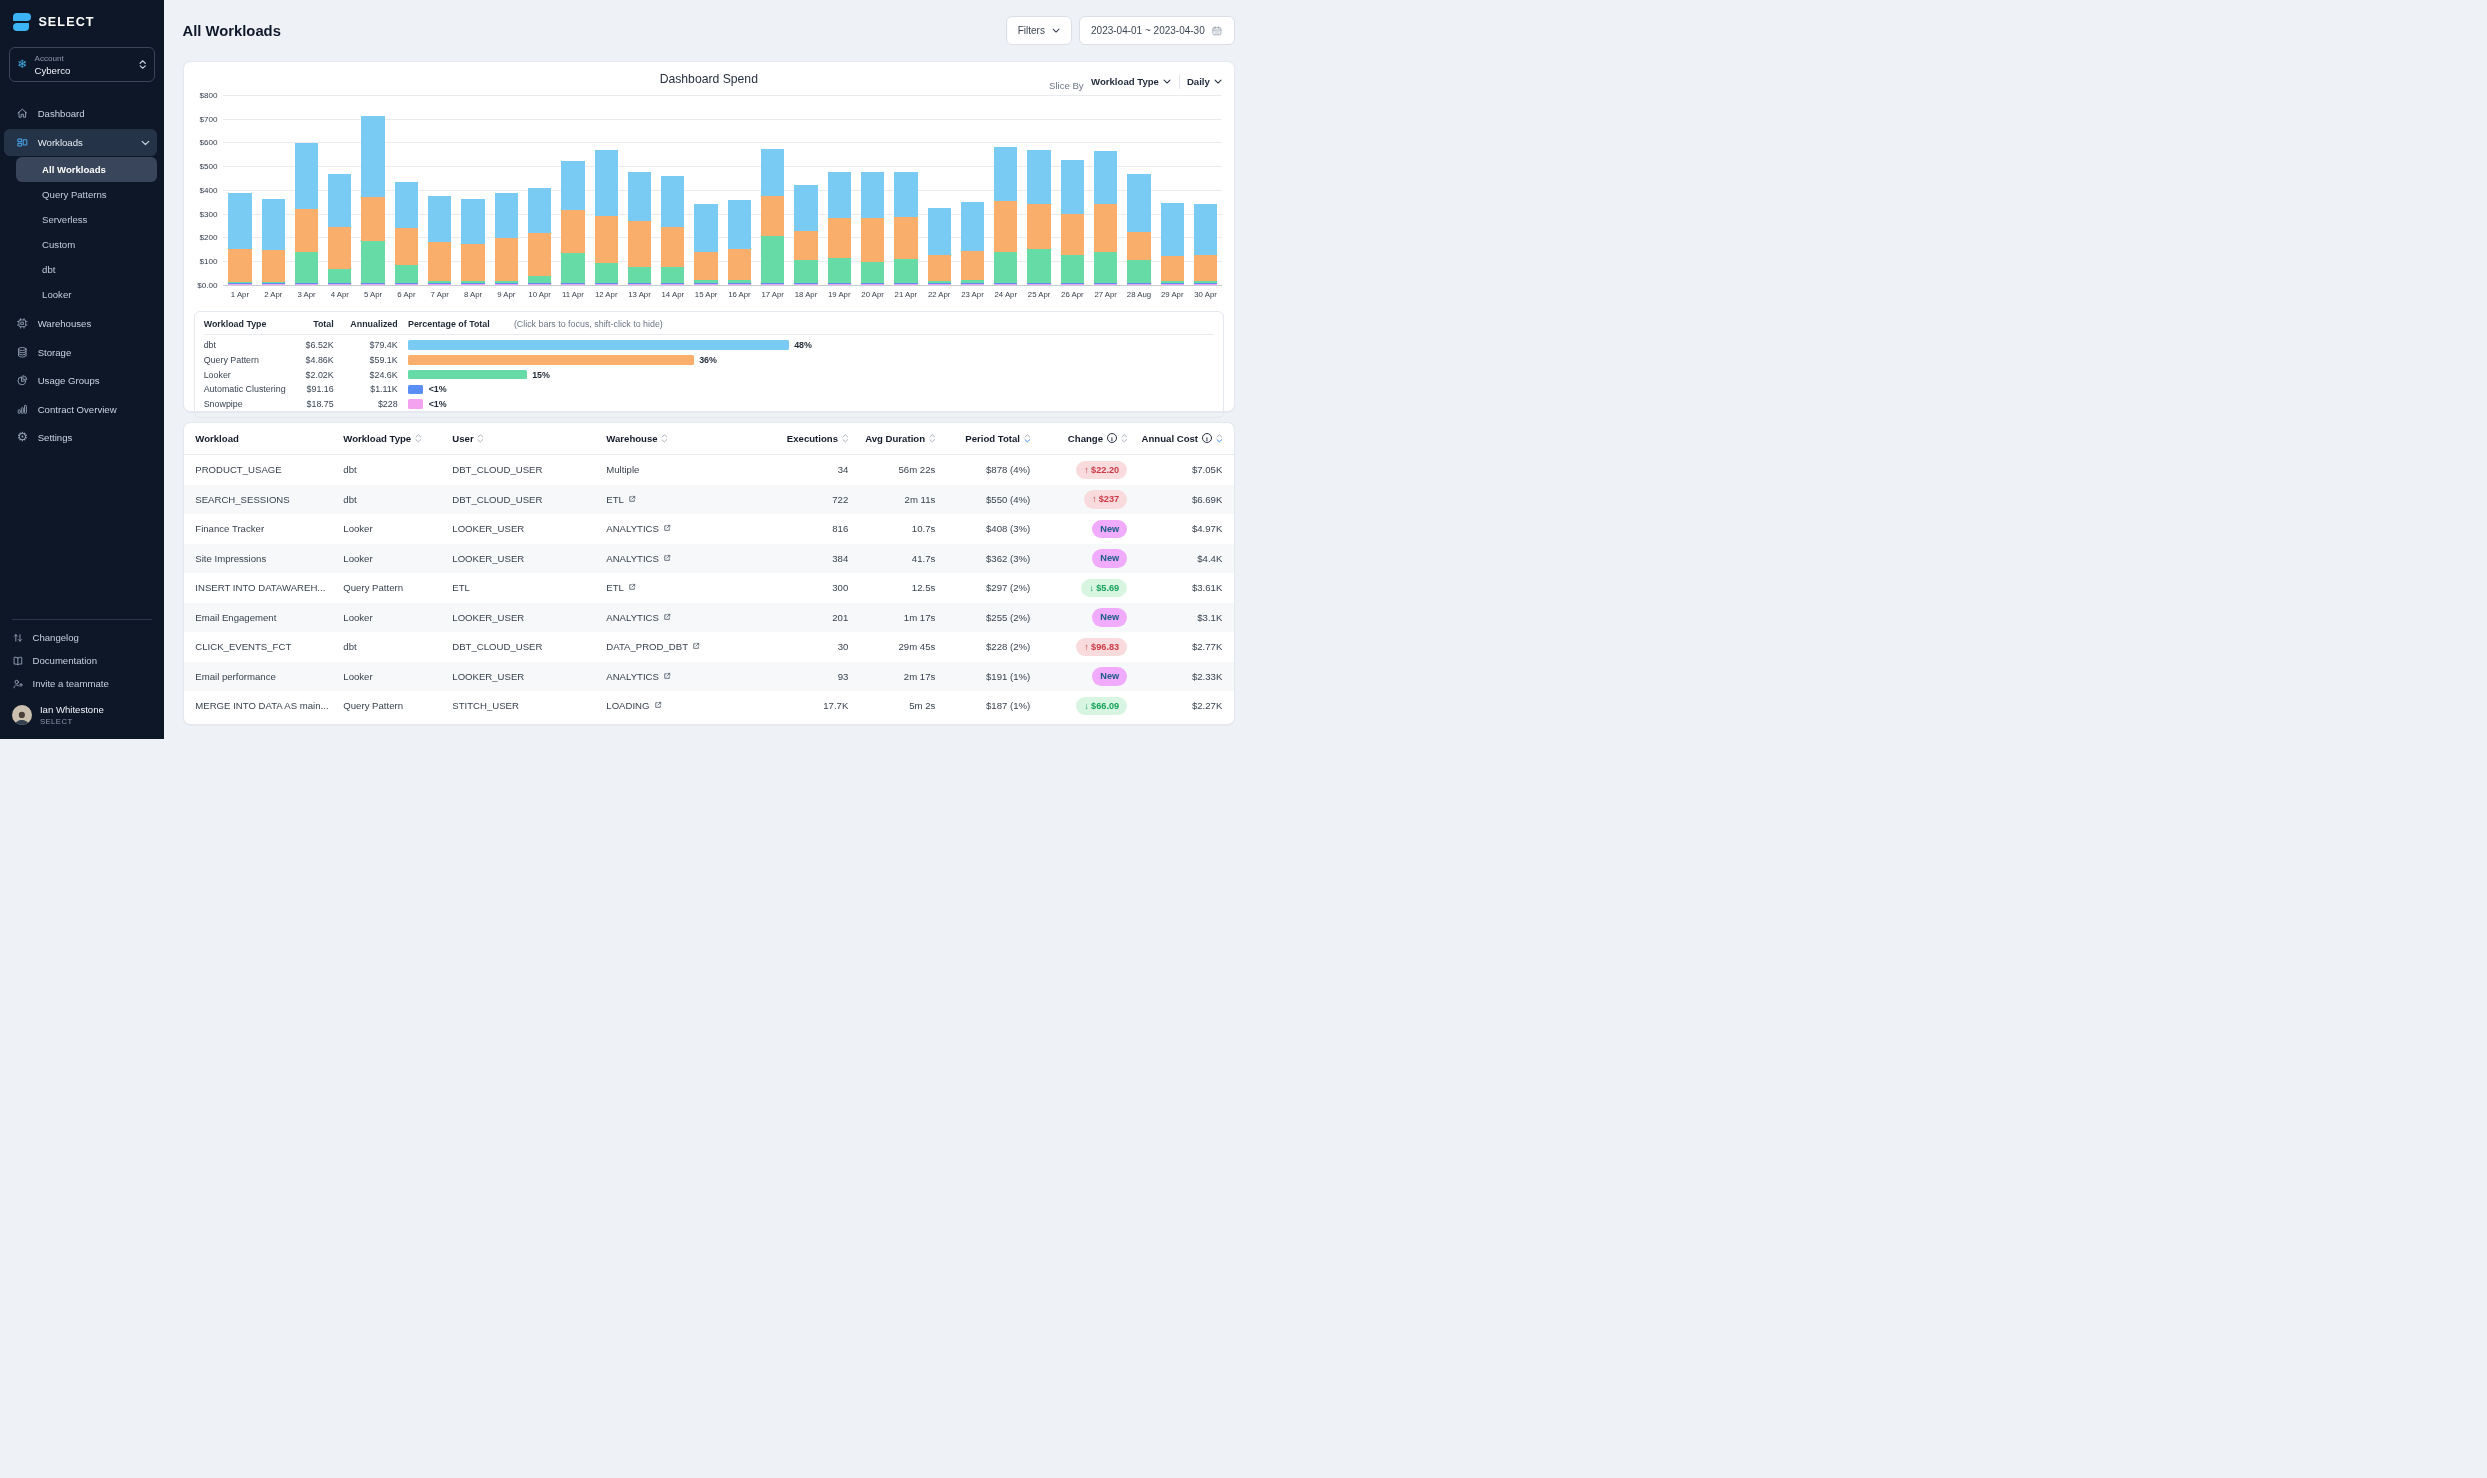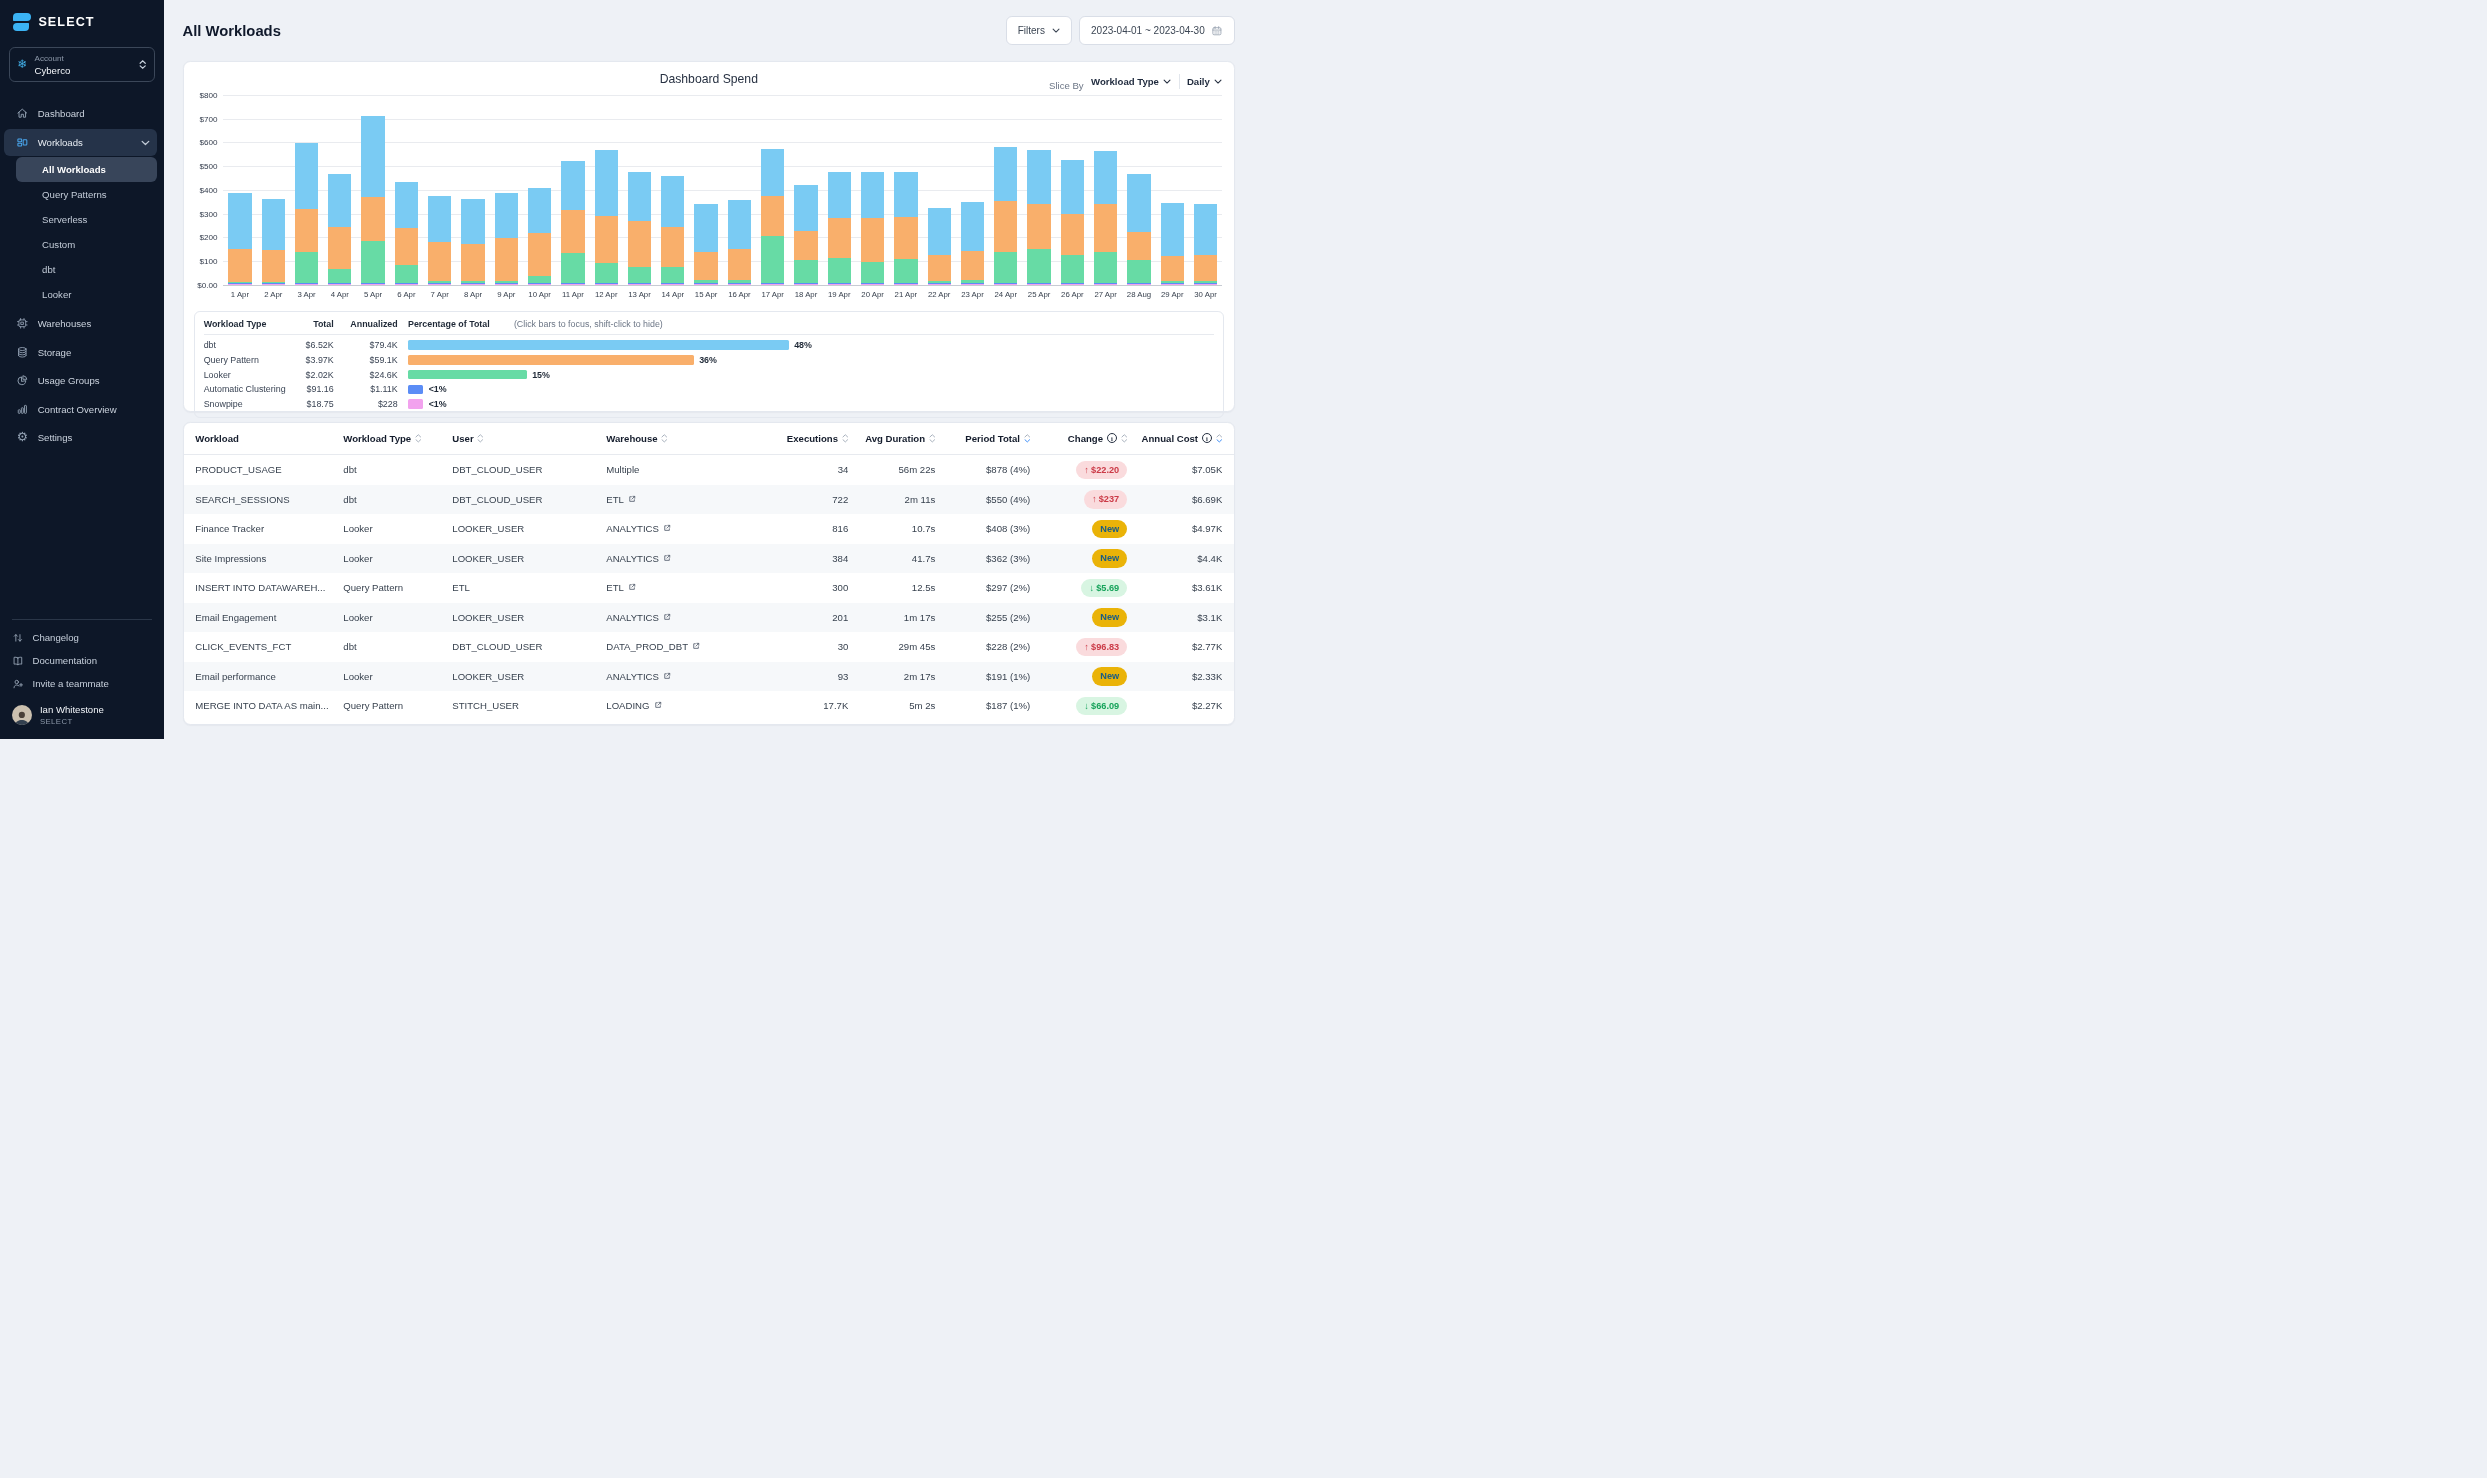--- a/index.html
+++ b/index.html
@@ -95,21 +95,21 @@
   .trow.alt { background:#F6F8FA; }
   .td { overflow:hidden; text-overflow:ellipsis; white-space:nowrap; }
   .td.num { text-align:right; }
   .td.chg { display:flex; justify-content:flex-end; }
   .wh-cell { display:flex; align-items:center; gap:4.4px; }
   .ext-icon { color:#5A6472; flex:none; cursor:pointer; }
 
   .badge { display:inline-flex; align-items:center; gap:2.2px; height:18.5px; padding:0 8.1px; border-radius:9.6px; font-size:9.2px; font-weight:bold; }
   .badge.up { background:#FADBDD; color:#CB3A47; }
   .badge.down { background:#D8F5E2; color:#16A35A; }
-  .badge.new { background:#eab308; color:#195C86; }
+  .badge.new { background:#f0abfc; color:#195C86; }
 
   .sorts { display:inline-flex; flex-direction:column; gap:1.5px; }
   .sorts svg { display:block; }
   .s-chev { stroke:#A6AFBC; }
   .s-chev.active { stroke:#3E8EF7; }
   .info-i { width:10.3px; height:10.3px; border:1px solid #273142; border-radius:50%; display:inline-flex; align-items:center; justify-content:center; font-size:6.6px; font-weight:bold; color:#273142; font-family:"Liberation Serif", serif; flex:none; }
 </style>
 </head>
 <body>
 
@@ -649,21 +649,21 @@
             <span>dbt</span>
             <span class="l-right">$6.52K</span>
             <span class="l-right">$79.4K</span>
             <span class="pct-cell">
               <span class="pct-bar" style="width: 381px; background: rgb(122, 203, 243);"></span>
               <span class="pct-label">48%</span>
             </span>
           </div>
           <div class="legend-grid legend-row">
             <span>Query Pattern</span>
-            <span class="l-right">$3.97K</span>
+            <span class="l-right">$4.86K</span>
             <span class="l-right">$59.1K</span>
             <span class="pct-cell">
               <span class="pct-bar" style="width: 286px; background: rgb(249, 175, 107);"></span>
               <span class="pct-label">36%</span>
             </span>
           </div>
           <div class="legend-grid legend-row">
             <span>Looker</span>
             <span class="l-right">$2.02K</span>
             <span class="l-right">$24.6K</span>

